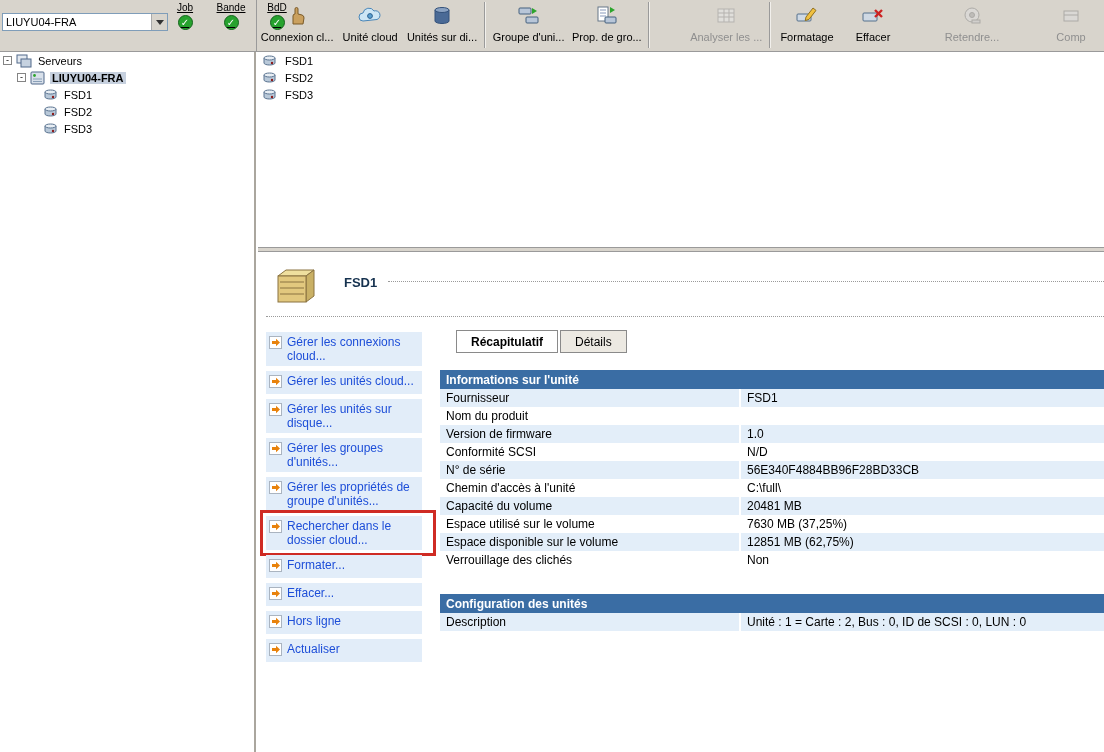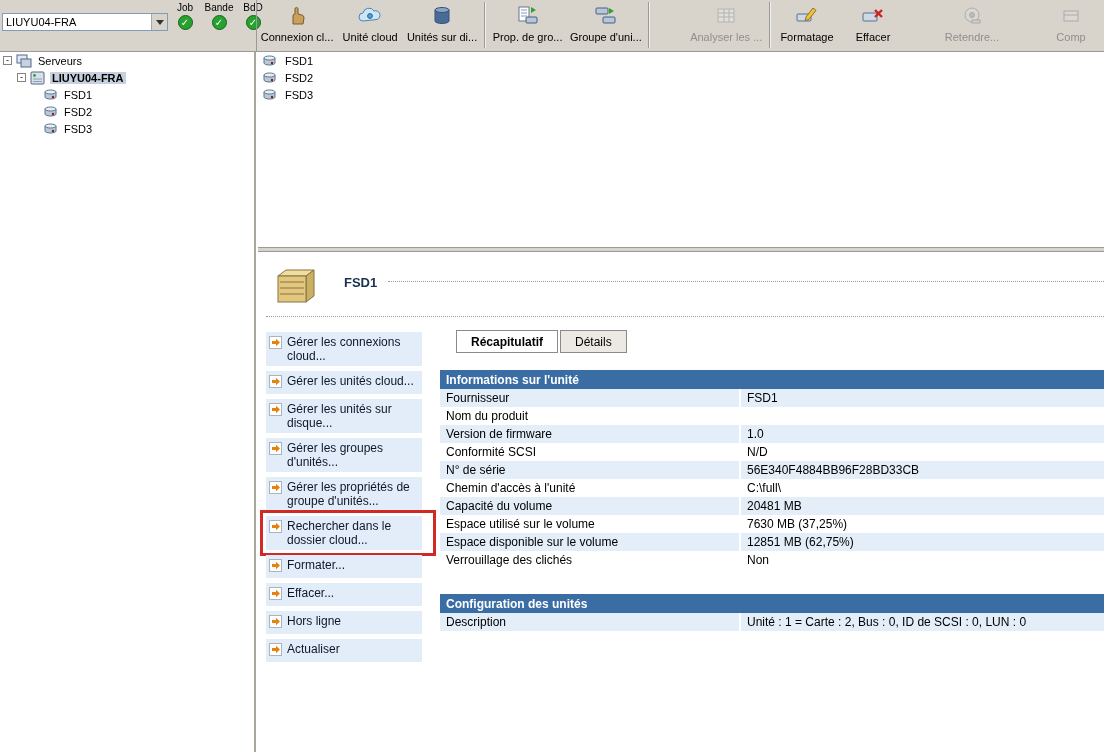--- a/index.html
+++ b/index.html
@@ -7,21 +7,21 @@
   body { font-family:"Liberation Sans", sans-serif; font-size:11px; color:#000; background:#fff; }
   .app { position:relative; width:1104px; height:752px; overflow:hidden; background:#fff; }
 
   
   .topbar { position:absolute; left:0; top:0; width:1104px; height:52px; background:#d8d4cc; border-bottom:1px solid #9a9a9a; }
   .combo-area { position:absolute; left:0; top:0; width:256px; height:52px; }
   .combo { position:absolute; left:2px; top:13px; width:166px; height:18px; background:#fff; border:1px solid #7f9db9; display:flex; }
   .combo input { flex:1; border:0; outline:none; font-family:"Liberation Sans", sans-serif; font-size:11px; padding:1px 3px; }
   .combo-btn { width:16px; background:#d8d4cc; border-left:1px solid #aaa; display:flex; align-items:center; justify-content:center; cursor:pointer; }
   .combo-arrow { width:0; height:0; border-left:4px solid transparent; border-right:4px solid transparent; border-top:5px solid #333; }
-  .status-group { position:absolute; left:172px; top:2px; display:flex; gap:8px; }
+  .status-group { position:absolute; left:172px; top:2px; display:flex; gap:20px;text-decoration:underline; }
   .status { display:flex; flex-direction:column; align-items:center; width:26px; }
   .status .slabel { font-size:10px; height:11px; }
   .gcircle { width:15px; height:15px; border-radius:50%; background:#27a22e; border:1px solid #14641c; color:#fff; font-size:10px; line-height:13px; text-align:center; margin-top:2px; }
 
   .toolbar { position:absolute; left:256px; top:0; right:0; height:52px; display:flex; align-items:flex-start; border-left:1px solid #9a9a9a; overflow:hidden; }
   .tbtn { min-width:66px; height:64px; padding:3px 6px 0; display:flex; flex-direction:column; align-items:center; cursor:pointer; }
   .tbtn .ticon { height:26px; display:flex; align-items:center; justify-content:center; }
   .tbtn .tlabel { font-size:11px; white-space:nowrap; margin-top:2px; }
   .tbtn.disabled { cursor:default;margin-left:33px; }
   .tbtn.disabled .tlabel { color:#8f8f8f; }
@@ -46,21 +46,21 @@
   .splitter { position:absolute; left:258px; top:247px; width:846px; height:5px; background:#d8d4cc; border-top:1px solid #9a9a9a; border-bottom:1px solid #9a9a9a; }
 
   
   .details { position:absolute; left:258px; top:252px; width:846px; height:500px; background:#fff; overflow:hidden; }
   .dev-icon { position:absolute; left:12px; top:14px; }
   .dev-title { position:absolute; left:86px; top:23px; font-size:13px; font-weight:bold; color:#16324f; }
   .dot-line-1 { position:absolute; left:130px; top:29px; right:0; border-top:1px dotted #9a9a9a; }
   .dot-line-2 { position:absolute; left:8px; top:64px; right:0; border-top:1px dotted #9a9a9a; }
 
   .menu { position:absolute; left:8px; top:80px; width:156px; }
-  .menu-item { position:relative; display:flex; gap:5px; background:#e2edf9; margin-bottom:5px; padding:3px 2px 3px 3px; color:#0f172a; font-size:12px; line-height:14px; cursor:pointer; }
+  .menu-item { position:relative; display:flex; gap:5px; background:#e2edf9; margin-bottom:5px; padding:3px 2px 3px 3px; color:#1d4ed8; font-size:12px; line-height:14px; cursor:pointer; }
   .menu-item .mi-icon { flex:0 0 13px; padding-top:1px; }
   .annotation-box { position:absolute; left:-6px; top:-6px; right:-14px; bottom:-6px; border:3px solid #cf2b24; pointer-events:none; }
 
   .tabs { position:absolute; left:182px; top:78px; display:flex; font-size:12px; }
   .tab { padding:4px 14px 3px; border:1px solid #8a8a8a; background:#ece9e2; margin-right:2px; cursor:pointer; }
   .tab.active { background:#fff; font-weight:bold; position:relative;margin-left:16px; }
 
   .section { position:absolute; left:182px; width:690px; }
   .sec-header { background:#3a6da4; color:#fff; font-weight:bold; font-size:12px; padding:3px 6px; height:19px; }
   .sec-table { width:100%; border-collapse:collapse; table-layout:fixed; }
@@ -123,39 +123,39 @@
               <path d="M5 6 v11 a7 2.5 0 0 0 14 0 v-11" fill="#4a6a96" stroke="#33517a"></path>
               <ellipse cx="12" cy="6" rx="7" ry="2.5" fill="#8aa2c2" stroke="#33517a"></ellipse>
             </svg>
         </span>
         <span class="tlabel">Unités sur di...</span>
       </div>
       <div class="tsep"></div>
       <div class="tbtn">
         <span class="ticon">
           <svg width="24" height="24" viewBox="0 0 24 24">
+              <rect x="2" y="4" width="12" height="6" rx="1" fill="#b8c6d8" stroke="#44607e"></rect>
+              <rect x="9" y="13" width="12" height="6" rx="1" fill="#b8c6d8" stroke="#44607e"></rect>
+              <path d="M15 4 l5 3 -5 3 z" fill="#2ca52c"></path>
+            </svg>
+        </span>
+        <span class="tlabel">Groupe d'uni...</span>
+      </div>
+      <div class="tbtn">
+        <span class="ticon">
+          <svg width="24" height="24" viewBox="0 0 24 24">
               <rect x="3" y="3" width="10" height="14" fill="#fff" stroke="#667788"></rect>
               <line x1="5" y1="6" x2="11" y2="6" stroke="#8899bb"></line>
               <line x1="5" y1="9" x2="11" y2="9" stroke="#8899bb"></line>
               <line x1="5" y1="12" x2="11" y2="12" stroke="#8899bb"></line>
               <rect x="10" y="13" width="11" height="6" rx="1" fill="#b8c6d8" stroke="#44607e"></rect>
               <path d="M15 3 l5 3 -5 3 z" fill="#2ca52c"></path>
             </svg>
         </span>
         <span class="tlabel">Prop. de gro...</span>
-      </div>
-      <div class="tbtn">
-        <span class="ticon">
-          <svg width="24" height="24" viewBox="0 0 24 24">
-              <rect x="2" y="4" width="12" height="6" rx="1" fill="#b8c6d8" stroke="#44607e"></rect>
-              <rect x="9" y="13" width="12" height="6" rx="1" fill="#b8c6d8" stroke="#44607e"></rect>
-              <path d="M15 4 l5 3 -5 3 z" fill="#2ca52c"></path>
-            </svg>
-        </span>
-        <span class="tlabel">Groupe d'uni...</span>
       </div>
       <div class="tsep"></div>
       <div class="tbtn disabled">
         <span class="ticon">
           <svg width="24" height="24" viewBox="0 0 24 24">
               <rect x="4" y="5" width="16" height="13" fill="#e8e8e8" stroke="#999"></rect>
               <line x1="4" y1="9" x2="20" y2="9" stroke="#999"></line>
               <line x1="4" y1="13" x2="20" y2="13" stroke="#999"></line>
               <line x1="10" y1="5" x2="10" y2="18" stroke="#999"></line>
               <line x1="15" y1="5" x2="15" y2="18" stroke="#999"></line>

